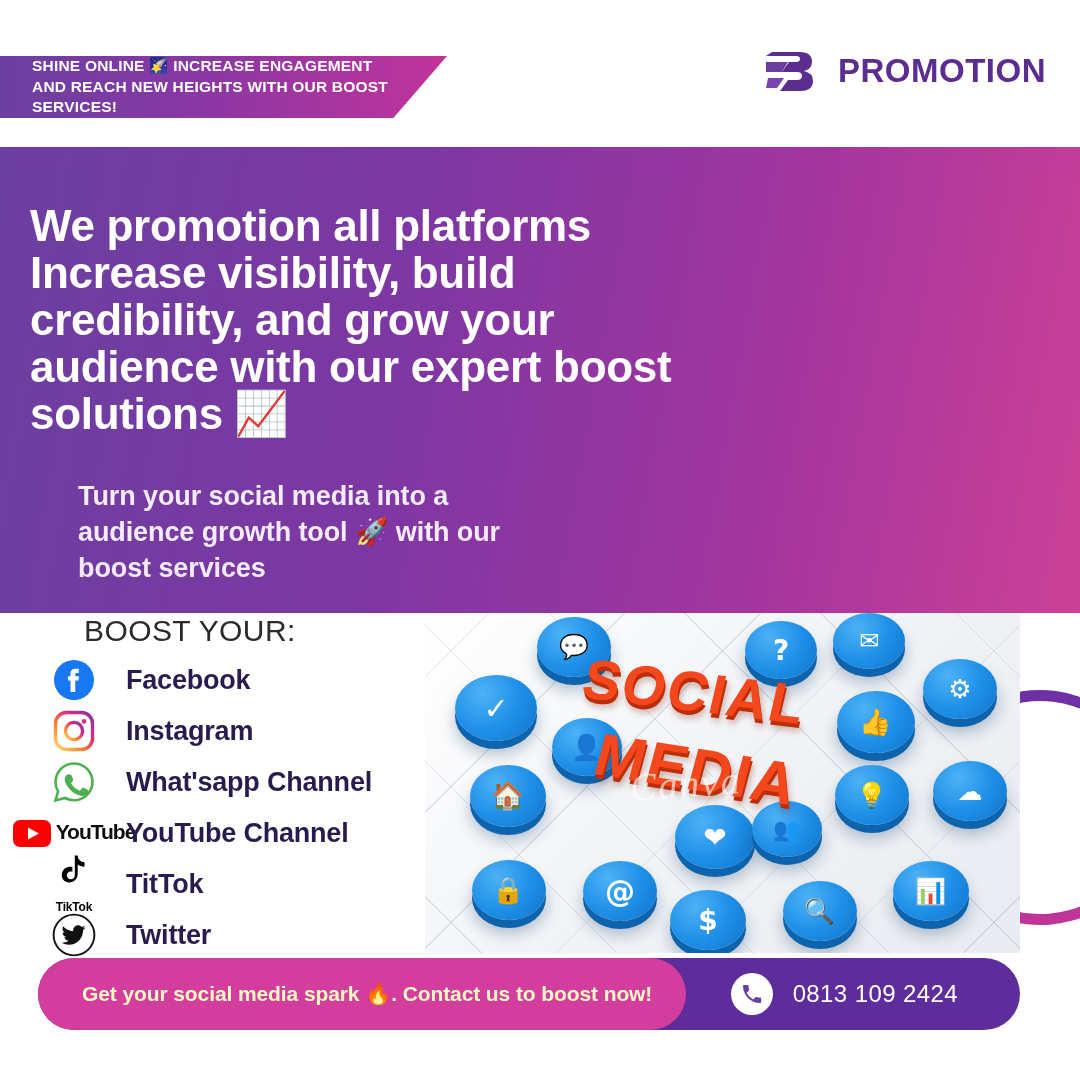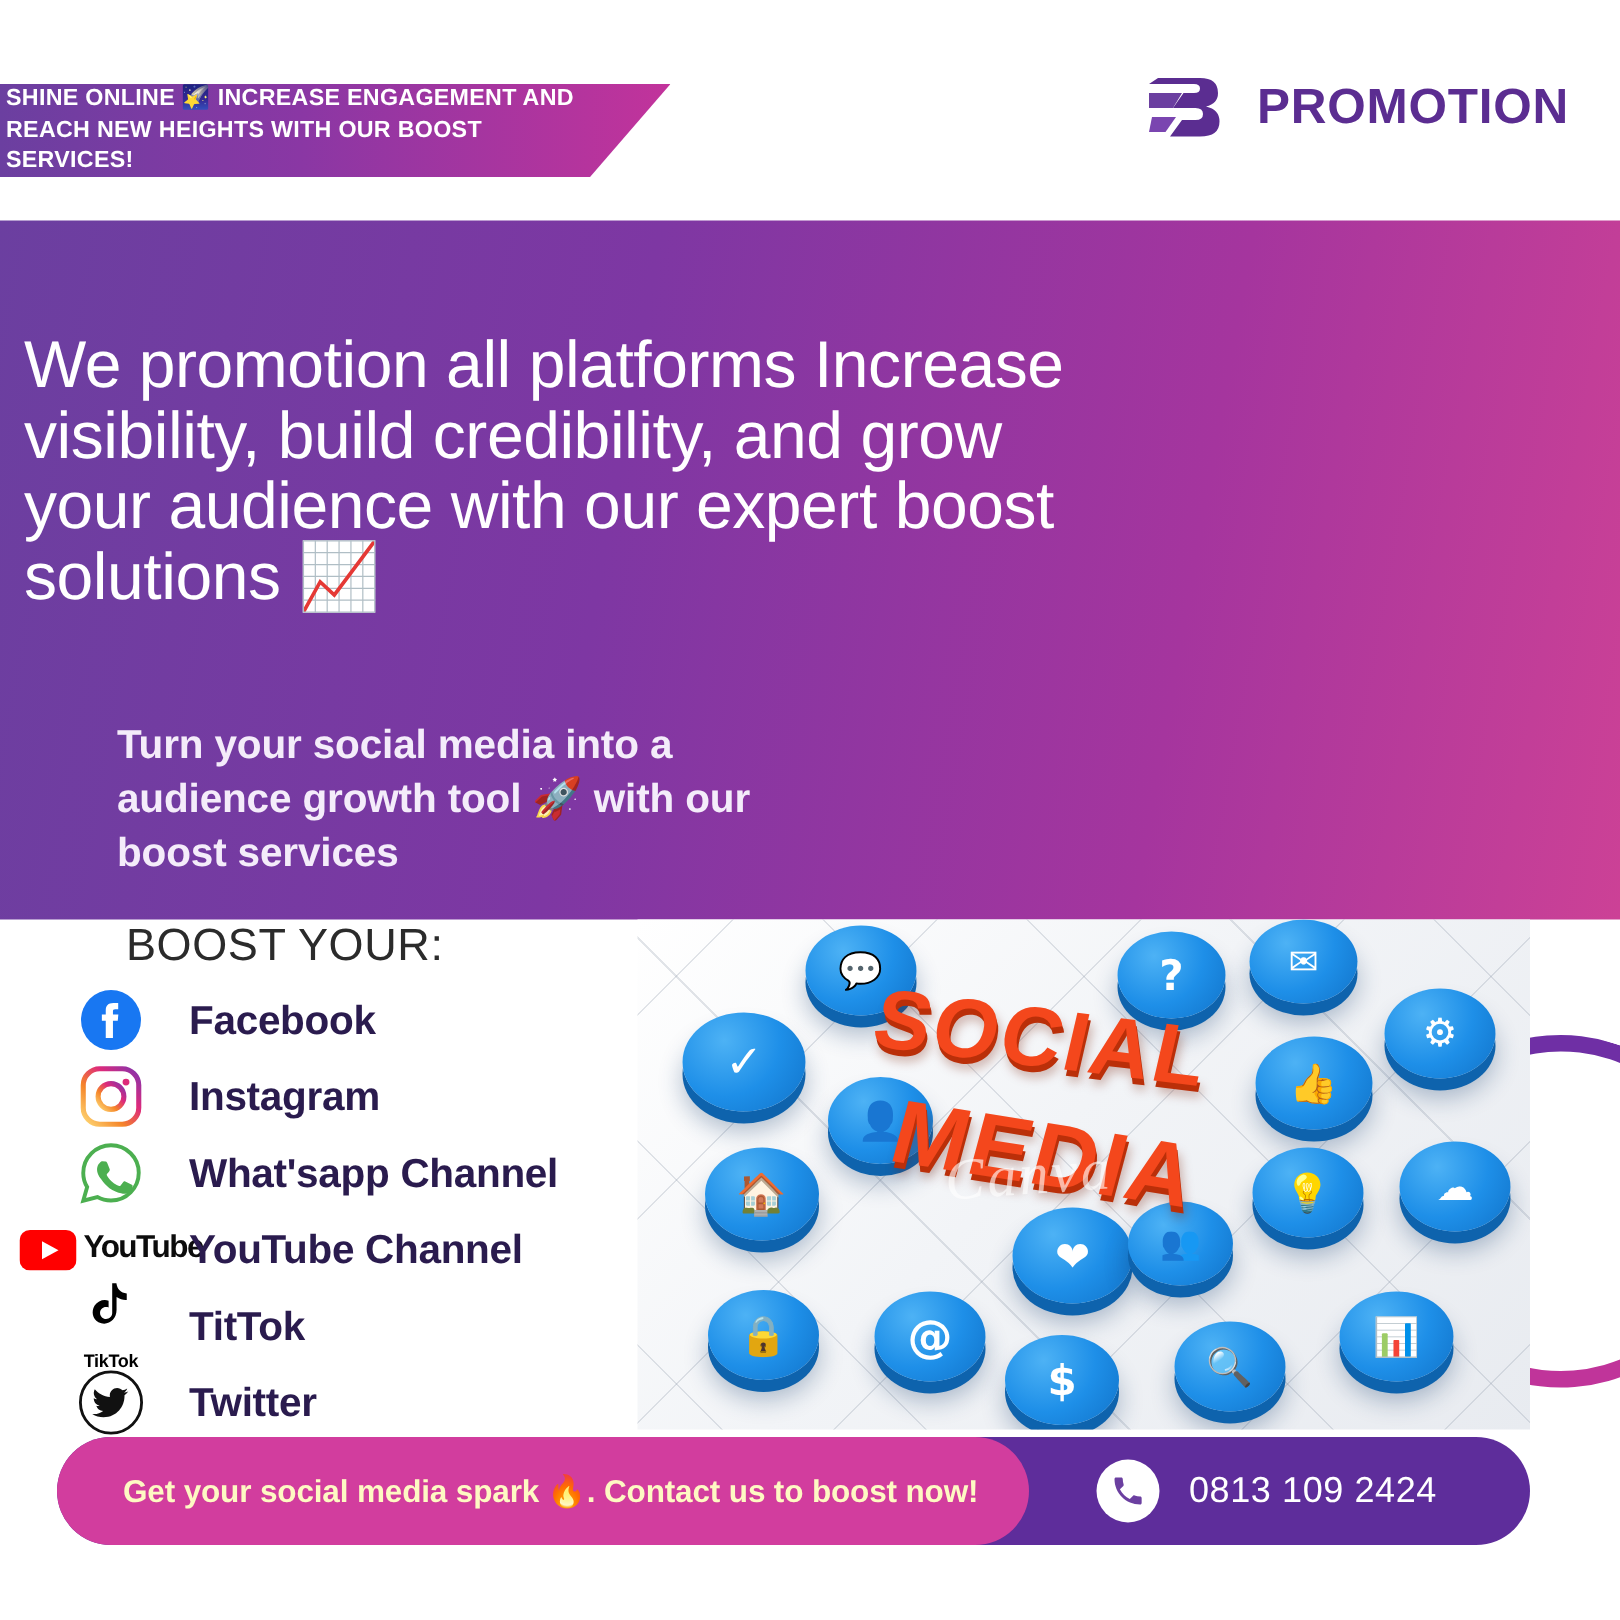--- a/index.html
+++ b/index.html
@@ -35,21 +35,21 @@
     position:absolute; left:0; top:56px;
     width:447px; height:62px;
     background:linear-gradient(90deg,#6b3fa0 0%,#8a37a4 45%,#c2339b 100%);
     clip-path:polygon(0 0, 100% 0, 88% 100%, 0 100%);
     display:flex; align-items:center;
     z-index:4;
   }
   #ribbon-text {
     color:#ffffff; font-size:15.5px; font-weight:bold;
     letter-spacing:.2px; line-height:1.32;
-    padding-left:4px; padding-right:48px;
+    padding-left:32px; padding-right:48px;
     text-transform:uppercase;
   }
 
   
   #logo {
     position:absolute; right:34px; top:46px;
     display:flex; align-items:center; gap:24px;
     z-index:4;
   }
   #logo-mark { width:48px; height:50px; display:block; }
@@ -58,23 +58,23 @@
     letter-spacing:.5px;
   }
 
   
   #hero {
     position:absolute; left:0; top:147px; width:1080px; height:466px;
     background:linear-gradient(100deg,#6b3fa0 0%,#7e37a3 38%,#a5359e 72%,#cc4196 100%);
     z-index:2;
   }
   #headline {
-    position:absolute; left:16px; top:55px; width:700px;
-    color:#ffffff; font-size:44px; font-weight:normal;
-    line-height:1.07; letter-spacing:-.3px;margin-top:18px;
+    position:absolute; left:30px; top:55px; width:700px;
+    color:#ffffff; font-size:44px; font-weight:bold;
+    line-height:1.07; letter-spacing:-.3px;
   }
   #subheadline {
     position:absolute; left:78px; top:332px; width:480px;
     color:#f4ecfa; font-size:27px; font-weight:bold;
     line-height:1.33; letter-spacing:-.1px;
   }
 
   
   #boost-title {
     position:absolute; left:84px; top:614px;

